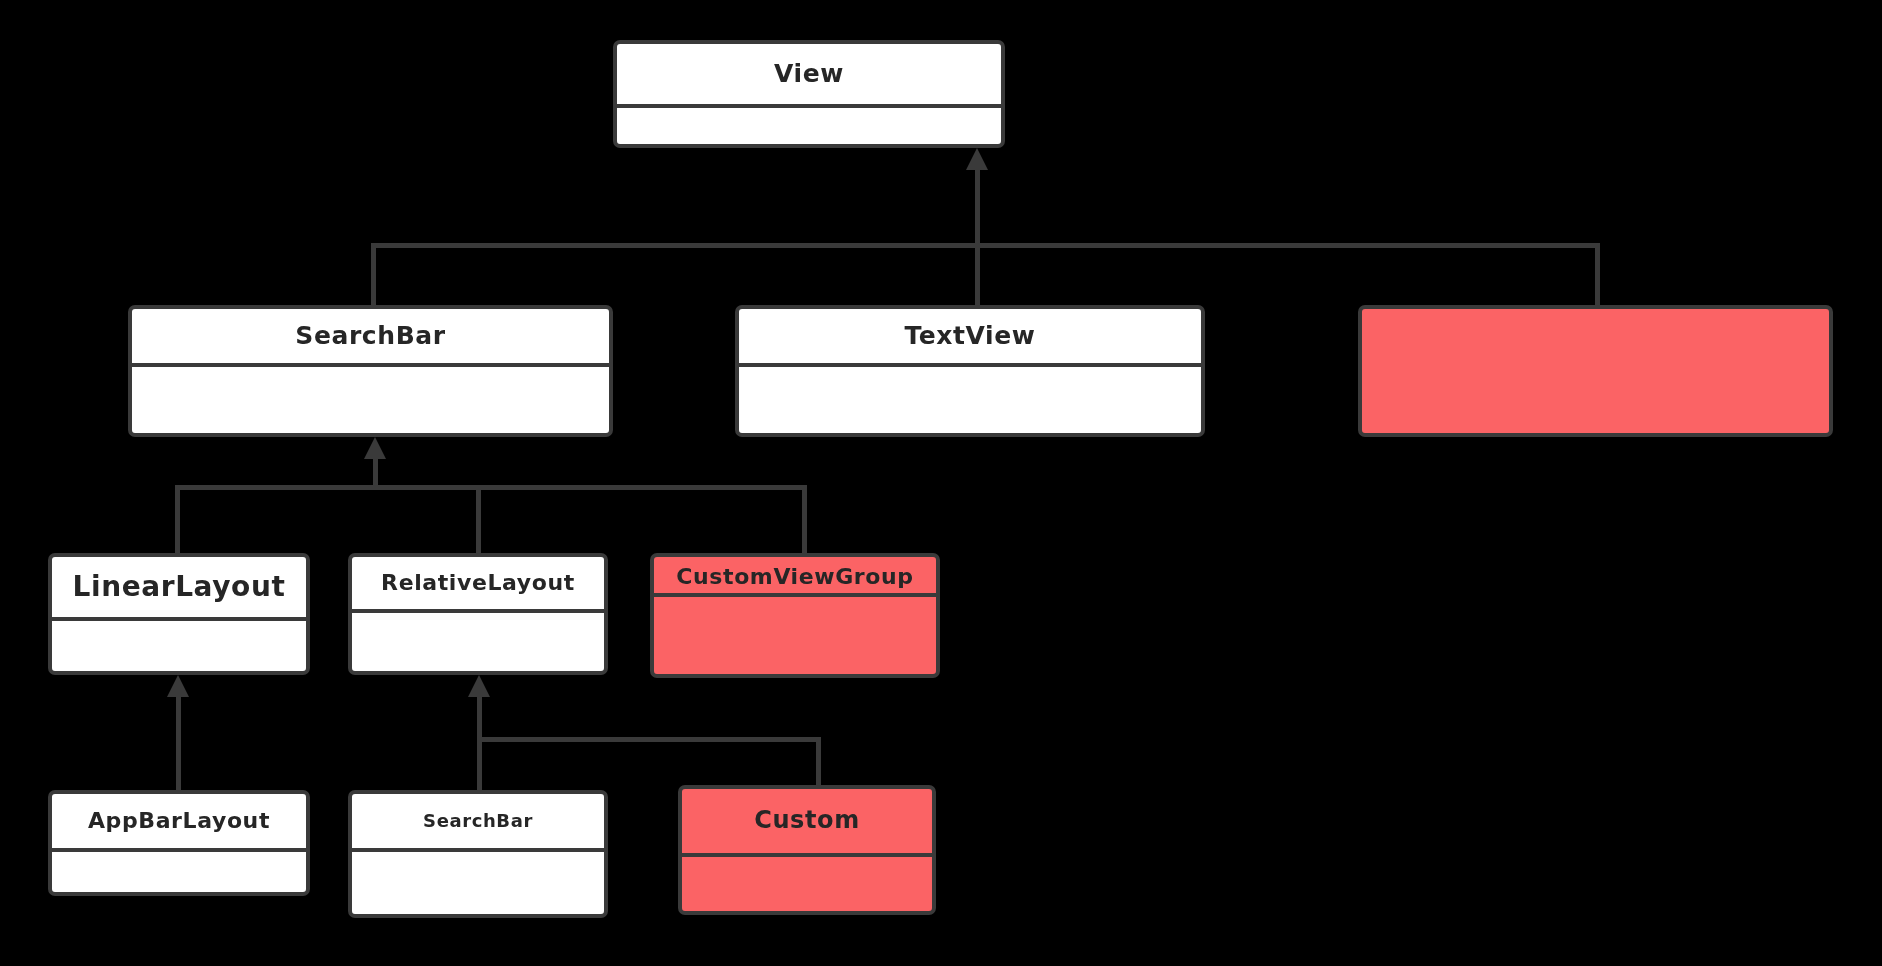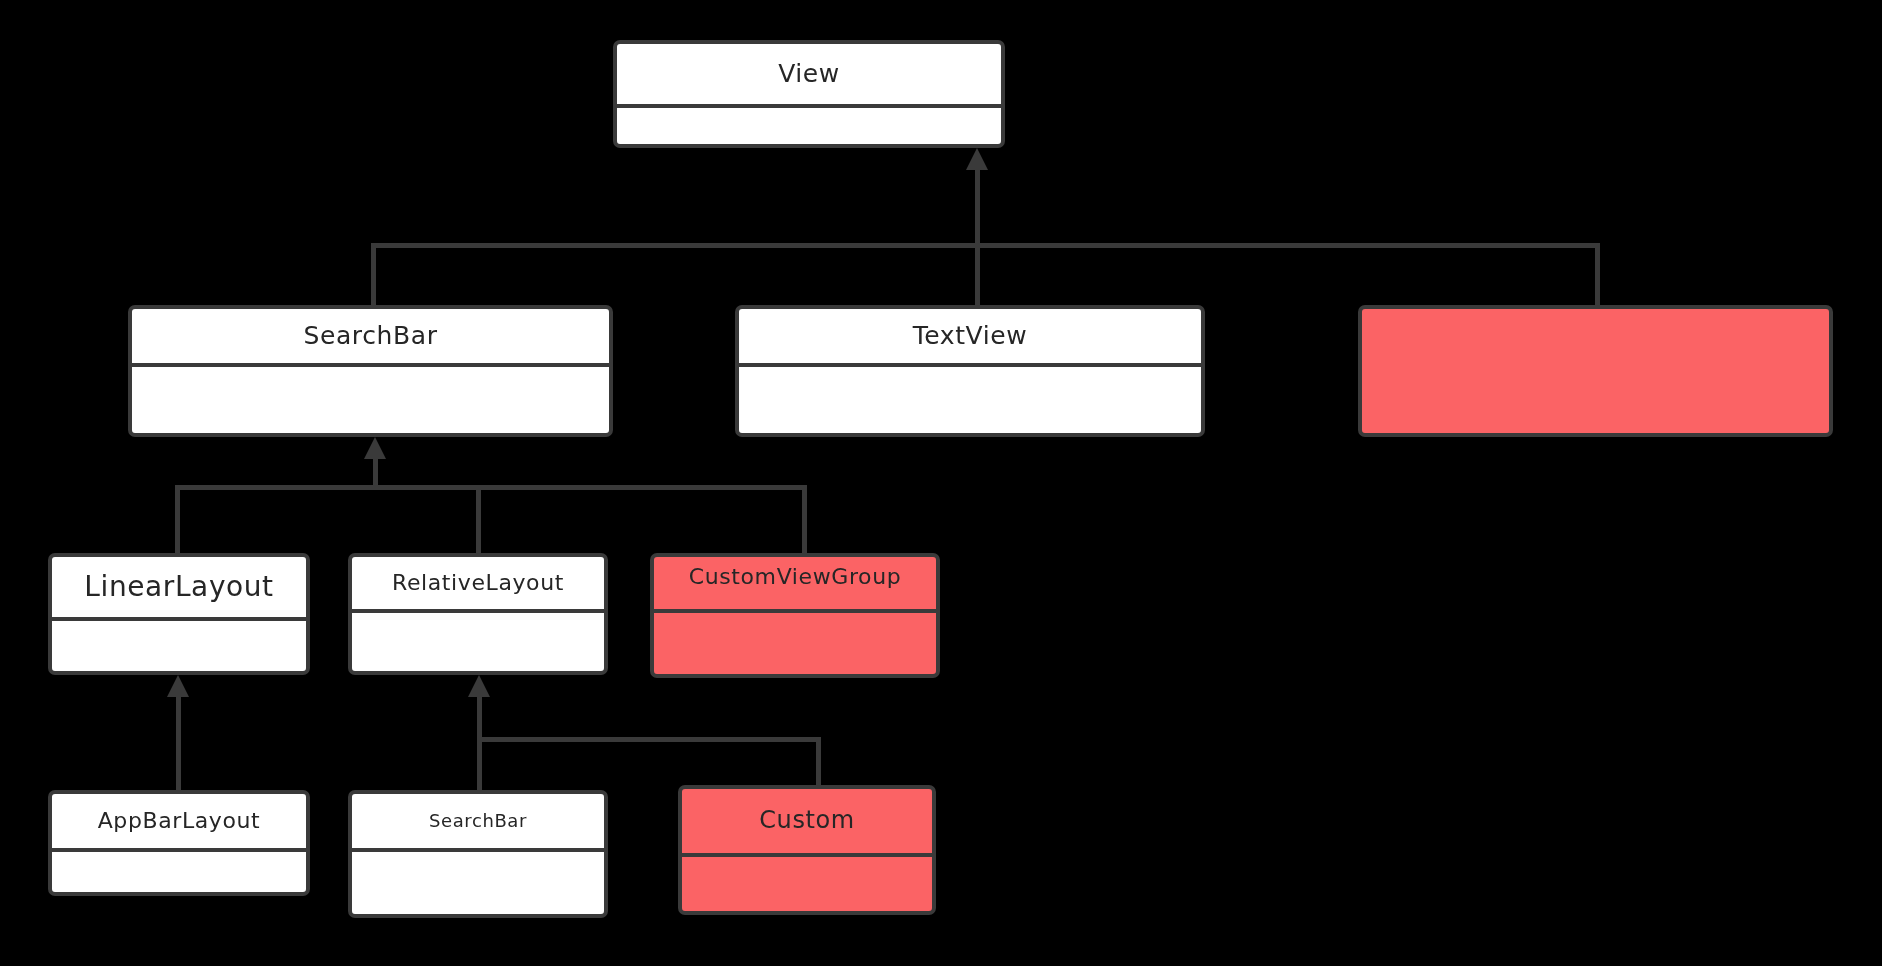--- a/index.html
+++ b/index.html
@@ -25,21 +25,21 @@
     position:absolute;box-sizing:border-box;
     border:4px solid #3a3a3a;border-radius:7px;
     background:#ffffff;overflow:visible;
     display:flex;flex-direction:column;
   }
   .uml.red{background:#fb6365;}
   .uml .title{
     flex:0 0 auto;
     display:flex;align-items:center;justify-content:center;
     text-align:center;
-    font-weight:normal;color:#262626;
+    font-weight:bold;color:#262626;
     letter-spacing:.6px;
     line-height:1.05;
     padding:0 6px;
     box-sizing:border-box;
     border-bottom:4px solid #3a3a3a;
     position:relative;
     z-index:2;
   }
   .uml .body{flex:1 1 auto;}
   .uml .title span{display:block;}
@@ -109,21 +109,21 @@
         </div>
         <div class="body"></div>
       </div>
       <div class="uml" style="left: 348px; top: 553px; width: 260px; height: 122px;">
         <div class="title" style="height: 56px; font-size: 22px;">
           <span>RelativeLayout</span>
         </div>
         <div class="body"></div>
       </div>
       <div class="uml red overflow" style="left: 650px; top: 553px; width: 290px; height: 125px;">
-        <div class="title" style="height: 56px; font-size: 22px;">
+        <div class="title" style="height: 40px; font-size: 22px;">
           <span>CustomViewGroup</span>
         </div>
         <div class="body"></div>
       </div>
       <div class="uml" style="left: 48px; top: 790px; width: 262px; height: 106px; gap: 24px;">
         <div class="title" style="height: 58px; font-size: 22px;">
           <span>AppBarLayout</span>
         </div>
         <div class="body"></div>
       </div>

